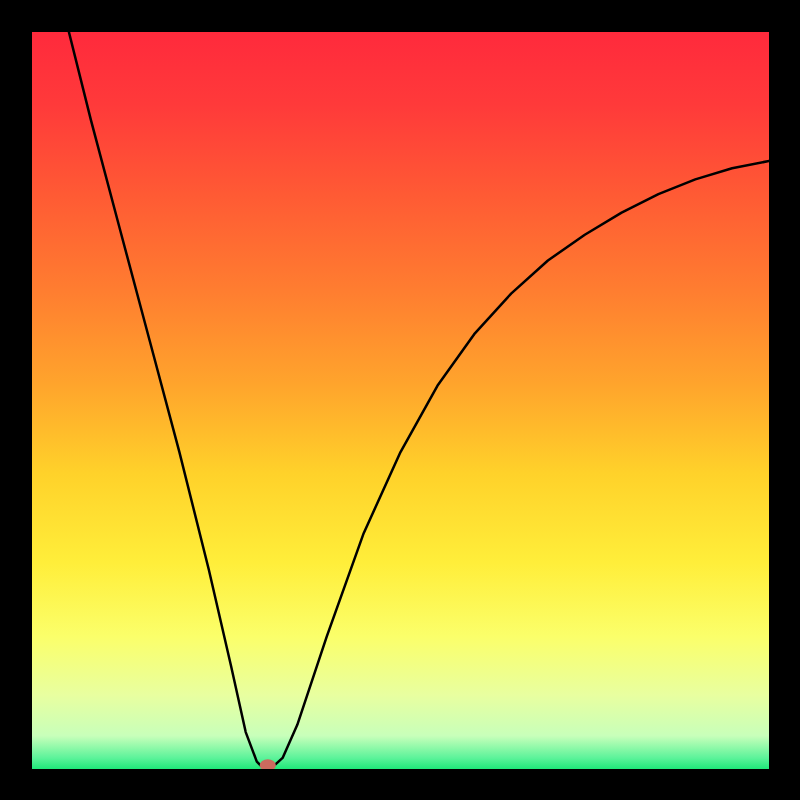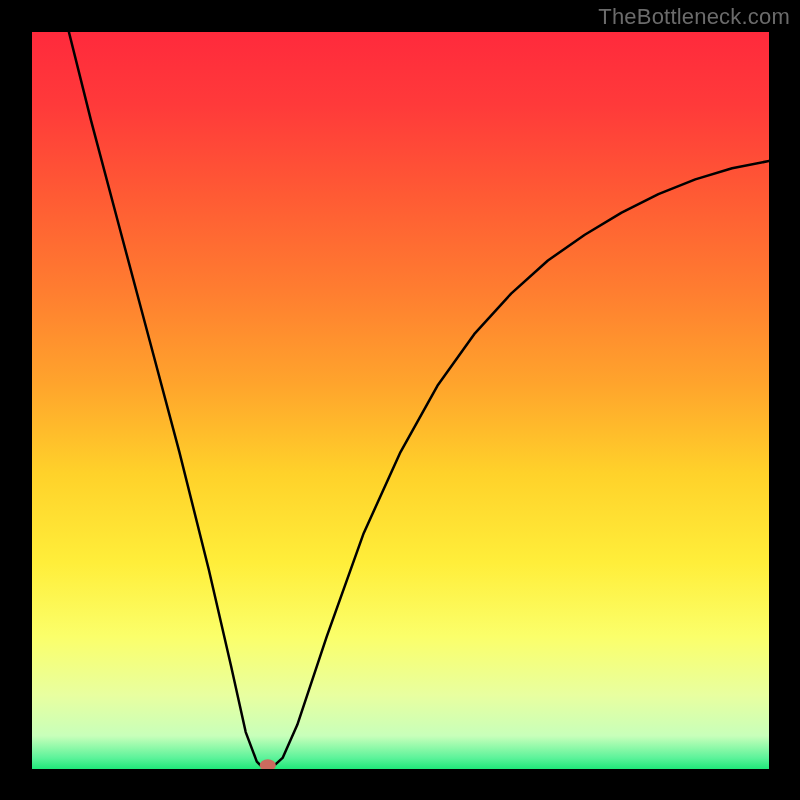--- a/index.html
+++ b/index.html
@@ -46,21 +46,20 @@
     stroke-linejoin: round;
   }
   .marker {
     fill: #cc6a5e;
   }
 </style>
 </head>
 <body>
 
 <div class="stage">
-  <div class="watermark">TheBottleneck.com</div>
 
   <div class="plot">
     <svg id="chart-svg" width="737" height="737" viewBox="0 0 737 737">
       <defs>
         <linearGradient id="bg-grad" x1="0" y1="0" x2="0" y2="1">
             <stop offset="0%" stop-color="#ff2a3c"></stop>
             <stop offset="10%" stop-color="#ff3a3a"></stop>
             <stop offset="22%" stop-color="#ff5a34"></stop>
             <stop offset="35%" stop-color="#ff7d30"></stop>
             <stop offset="48%" stop-color="#ffa52c"></stop>

